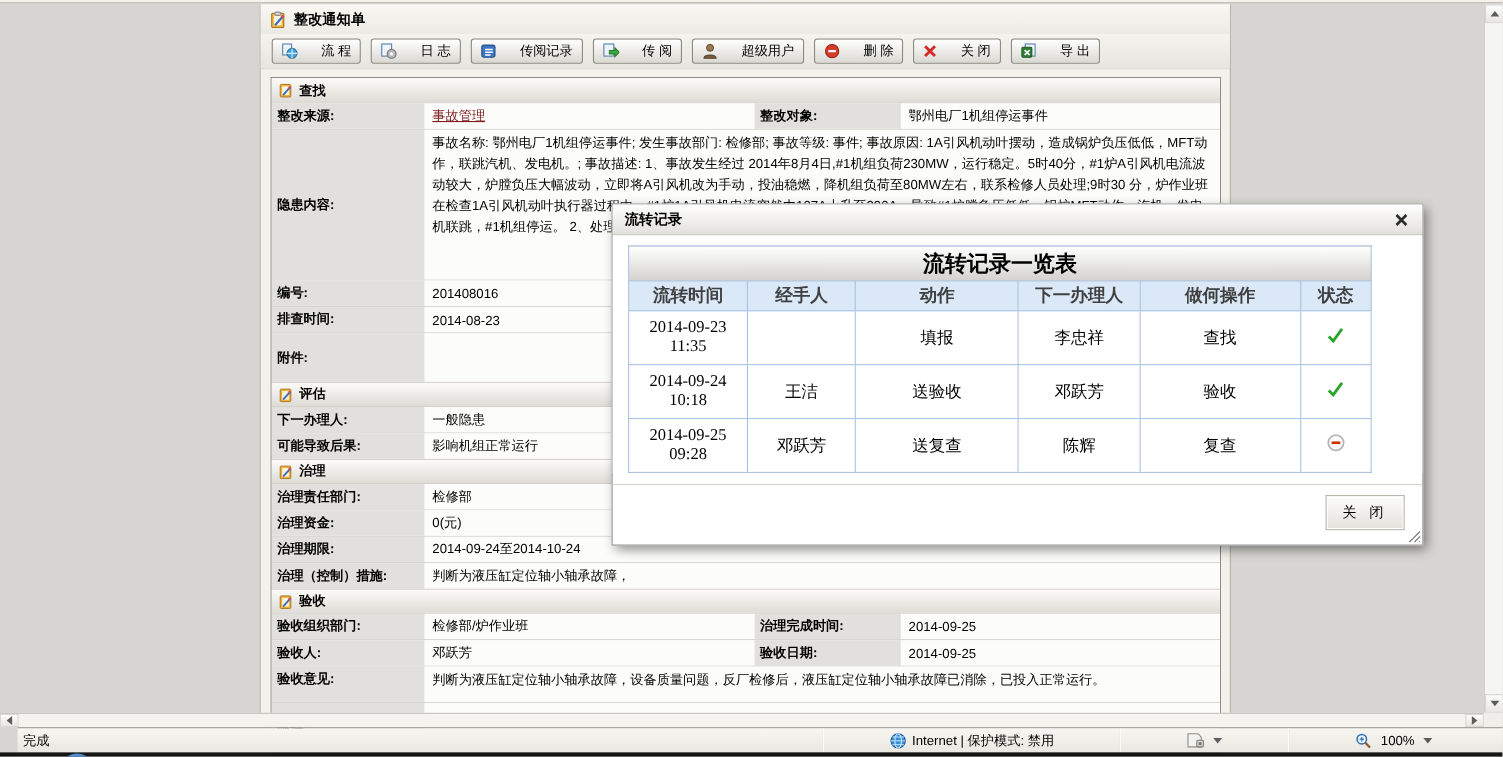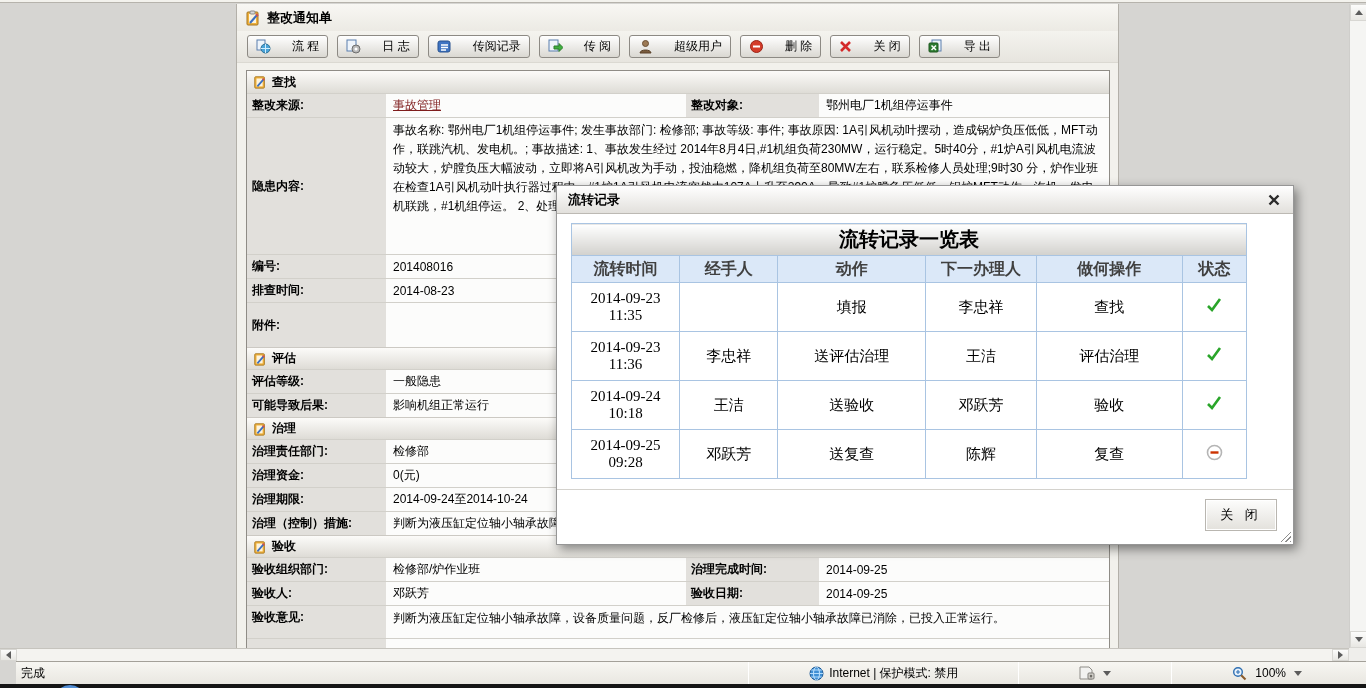--- a/index.html
+++ b/index.html
@@ -229,21 +229,21 @@
       <div class="sec">
         <span class="ic"><svg width="14" height="14" viewBox="0 0 16 16">
               <rect x="2" y="2" width="11" height="13" rx="1" fill="#f0b23c" stroke="#a5751f"></rect>
               <rect x="4" y="4" width="7" height="9" fill="#fdf4de"></rect>
               <path d="M5 13 L12 5" stroke="#3b6fc0" stroke-width="2"></path>
               <path d="M11 4 L13 6" stroke="#d05050" stroke-width="2"></path>
             </svg></span>
         <span>评估</span>
       </div>
       <div class="frow">
-        <div class="lab">评估等级:</div>
+        <div class="lab">下一办理人:</div>
         <div class="val">一般隐患</div>
       </div>
       <div class="frow">
         <div class="lab">可能导致后果:</div>
         <div class="val">影响机组正常运行</div>
       </div>
 
       <div class="sec">
         <span class="ic"><svg width="14" height="14" viewBox="0 0 16 16">
               <rect x="2" y="2" width="11" height="13" rx="1" fill="#f0b23c" stroke="#a5751f"></rect>
@@ -360,33 +360,20 @@
         <td class="cell">李忠祥</td>
         <td class="cell">查找</td>
         <td class="cell status-cell status-done">
           <span class="icon-check ic"><svg width="18" height="18" viewBox="0 0 18 18">
                   <path d="M3 10 L7 14 L15 3" stroke="#2aa52a" stroke-width="2.6" fill="none"></path>
                 </svg></span>
           
         </td>
       </tr>
       <tr>
-        <td class="cell">2014-09-23 11:36</td>
-        <td class="cell">李忠祥</td>
-        <td class="cell">送评估治理</td>
-        <td class="cell">王洁</td>
-        <td class="cell">评估治理</td>
-        <td class="cell status-cell status-done">
-          <span class="icon-check ic"><svg width="18" height="18" viewBox="0 0 18 18">
-                  <path d="M3 10 L7 14 L15 3" stroke="#2aa52a" stroke-width="2.6" fill="none"></path>
-                </svg></span>
-          
-        </td>
-      </tr>
-      <tr>
         <td class="cell">2014-09-24 10:18</td>
         <td class="cell">王洁</td>
         <td class="cell">送验收</td>
         <td class="cell">邓跃芳</td>
         <td class="cell">验收</td>
         <td class="cell status-cell status-done">
           <span class="icon-check ic"><svg width="18" height="18" viewBox="0 0 18 18">
                   <path d="M3 10 L7 14 L15 3" stroke="#2aa52a" stroke-width="2.6" fill="none"></path>
                 </svg></span>
           

